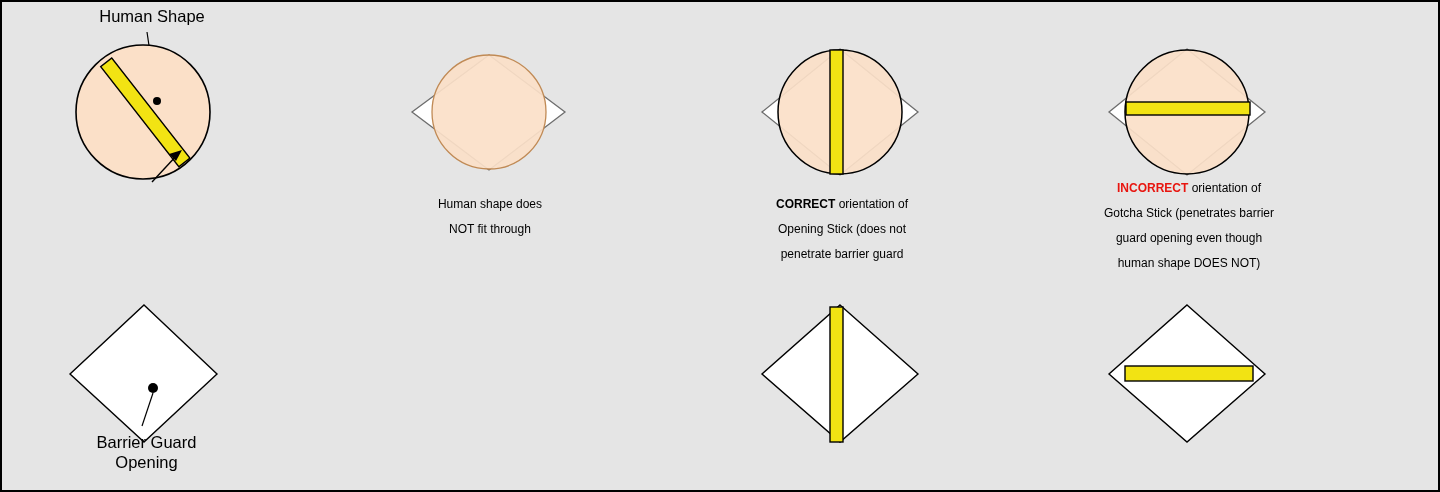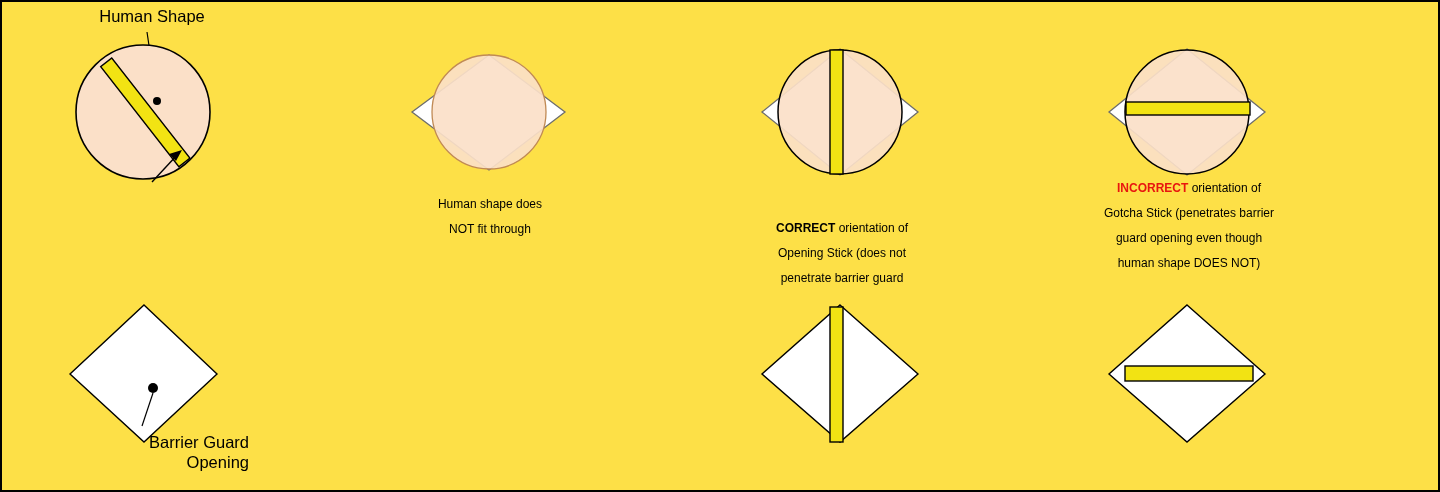--- a/index.html
+++ b/index.html
@@ -7,21 +7,21 @@
     padding: 0;
     background: #ffffff;
   }
   body {
     font-family: "Liberation Sans", sans-serif;
   }
   #figure {
     position: relative;
     width: 1440px;
     height: 492px;
-    background: #fde047;
+    background: #e5e5e5;
     border: 2px solid #000000;
     box-sizing: border-box;
     overflow: hidden;
   }
   .svg-layer {
     position: absolute;
     left: 0;
     top: 0;
     width: 1440px;
     height: 492px;
@@ -99,31 +99,31 @@
       <polygon points="1185,303 1263,372 1185,440 1107,372" fill="#ffffff" stroke="#000000" stroke-width="1.4"></polygon>
       <rect x="1123" y="364" width="128" height="15" fill="#f2e313" stroke="#000000" stroke-width="1.4"></rect>
     </g>
   </svg>
 
   <div class="small-caption" style="left:60px; top:4px; width:180px;">
     <span>Human Shape</span>
   </div>
 
 
-  <div class="small-caption" style="left:42px; top:430px; width:205px;text-align:right;">
+  <div class="small-caption" style="left:42px; top:430px; width:205px;">
     <div>Barrier Guard</div>
     <div>Opening</div>
   </div>
 
   <div class="caption" style="left:372px; top:190px; width:232px;">
     <div>Human shape does</div>
     <div>NOT fit through</div>
   </div>
 
-  <div class="caption" style="left:712px; top:190px; width:256px;margin-top:24px;">
+  <div class="caption" style="left:712px; top:190px; width:256px;">
     <div>
       <span class="bold">CORRECT</span><span> orientation of</span>
     </div>
     <div>Opening Stick (does not</div>
     <div>penetrate barrier guard</div>
   </div>
 
   <div class="caption" style="left:1022px; top:174px; width:330px;">
     <div>
       <span class="red">INCORRECT</span><span> orientation of</span>

